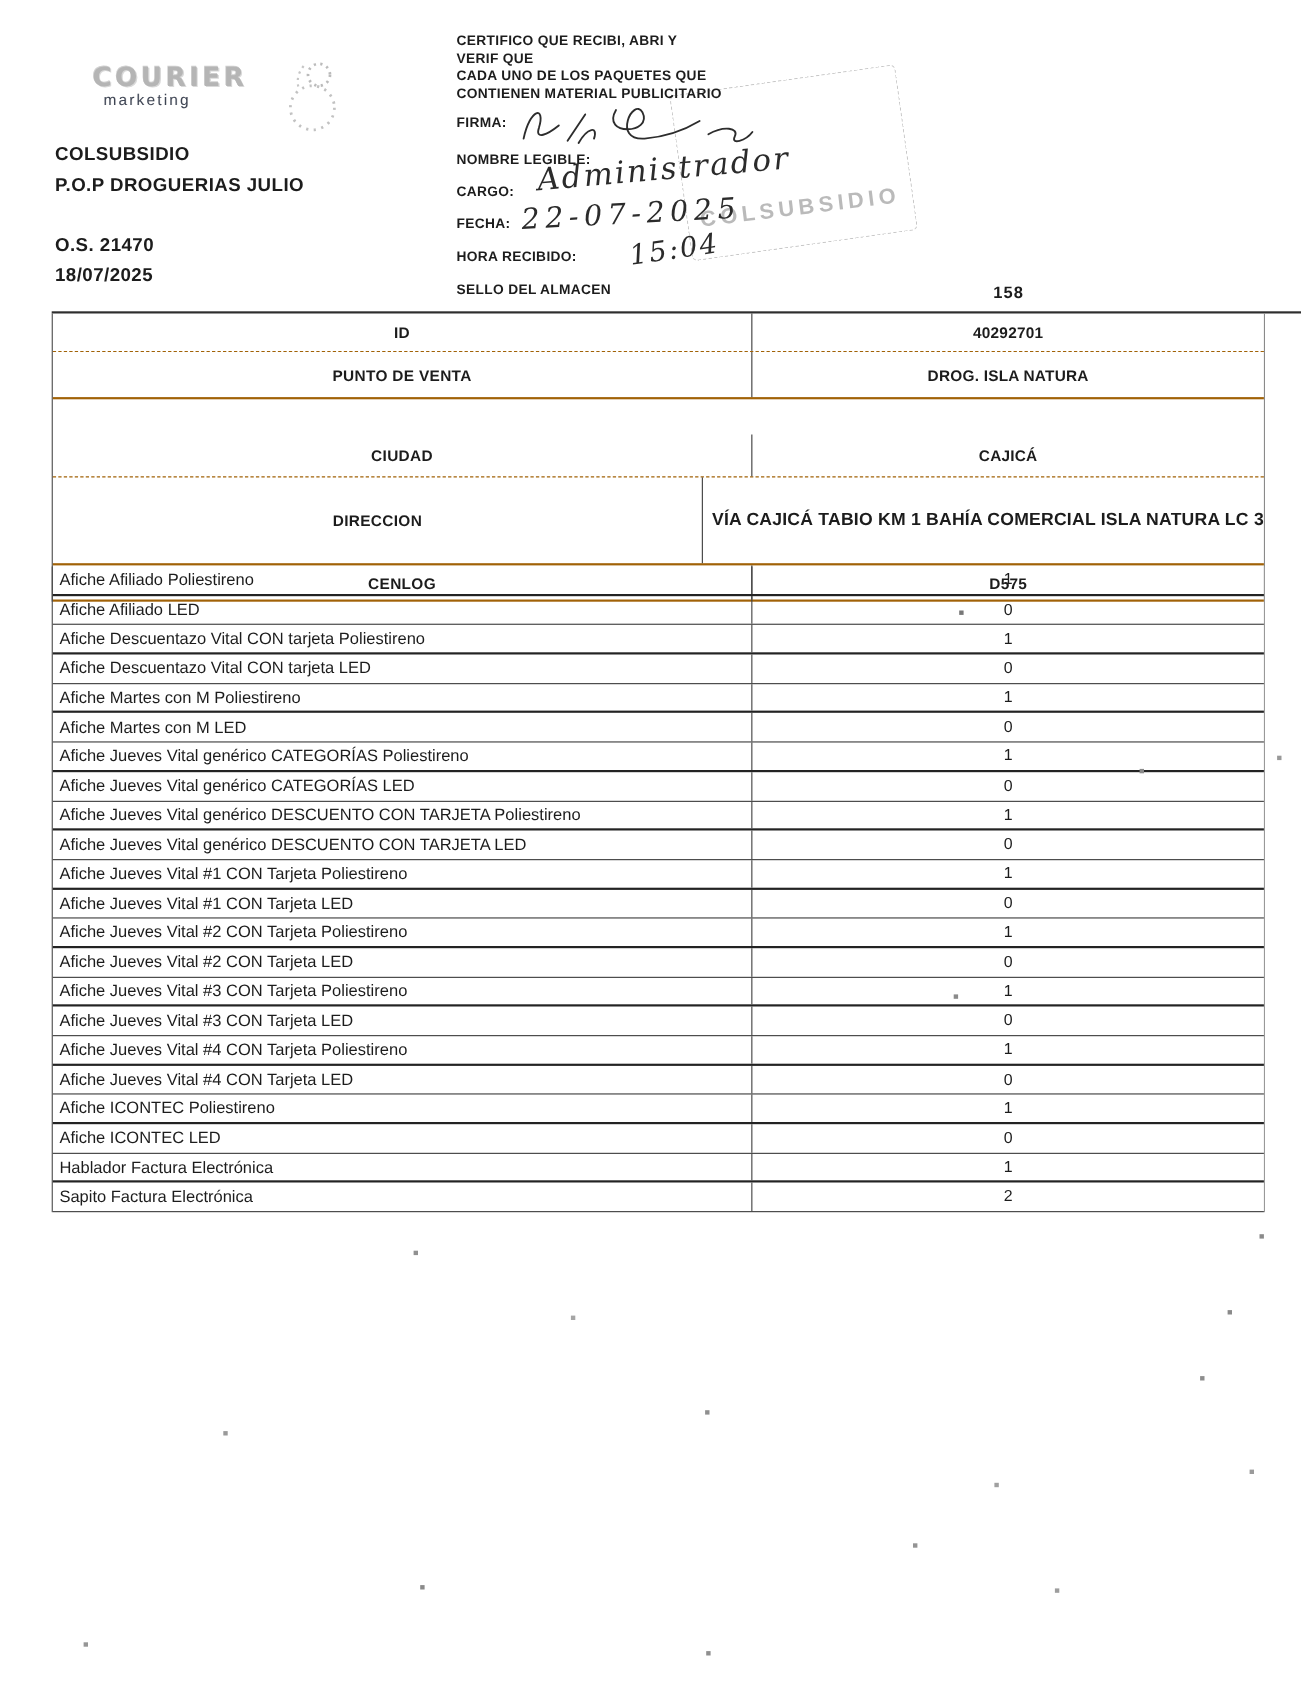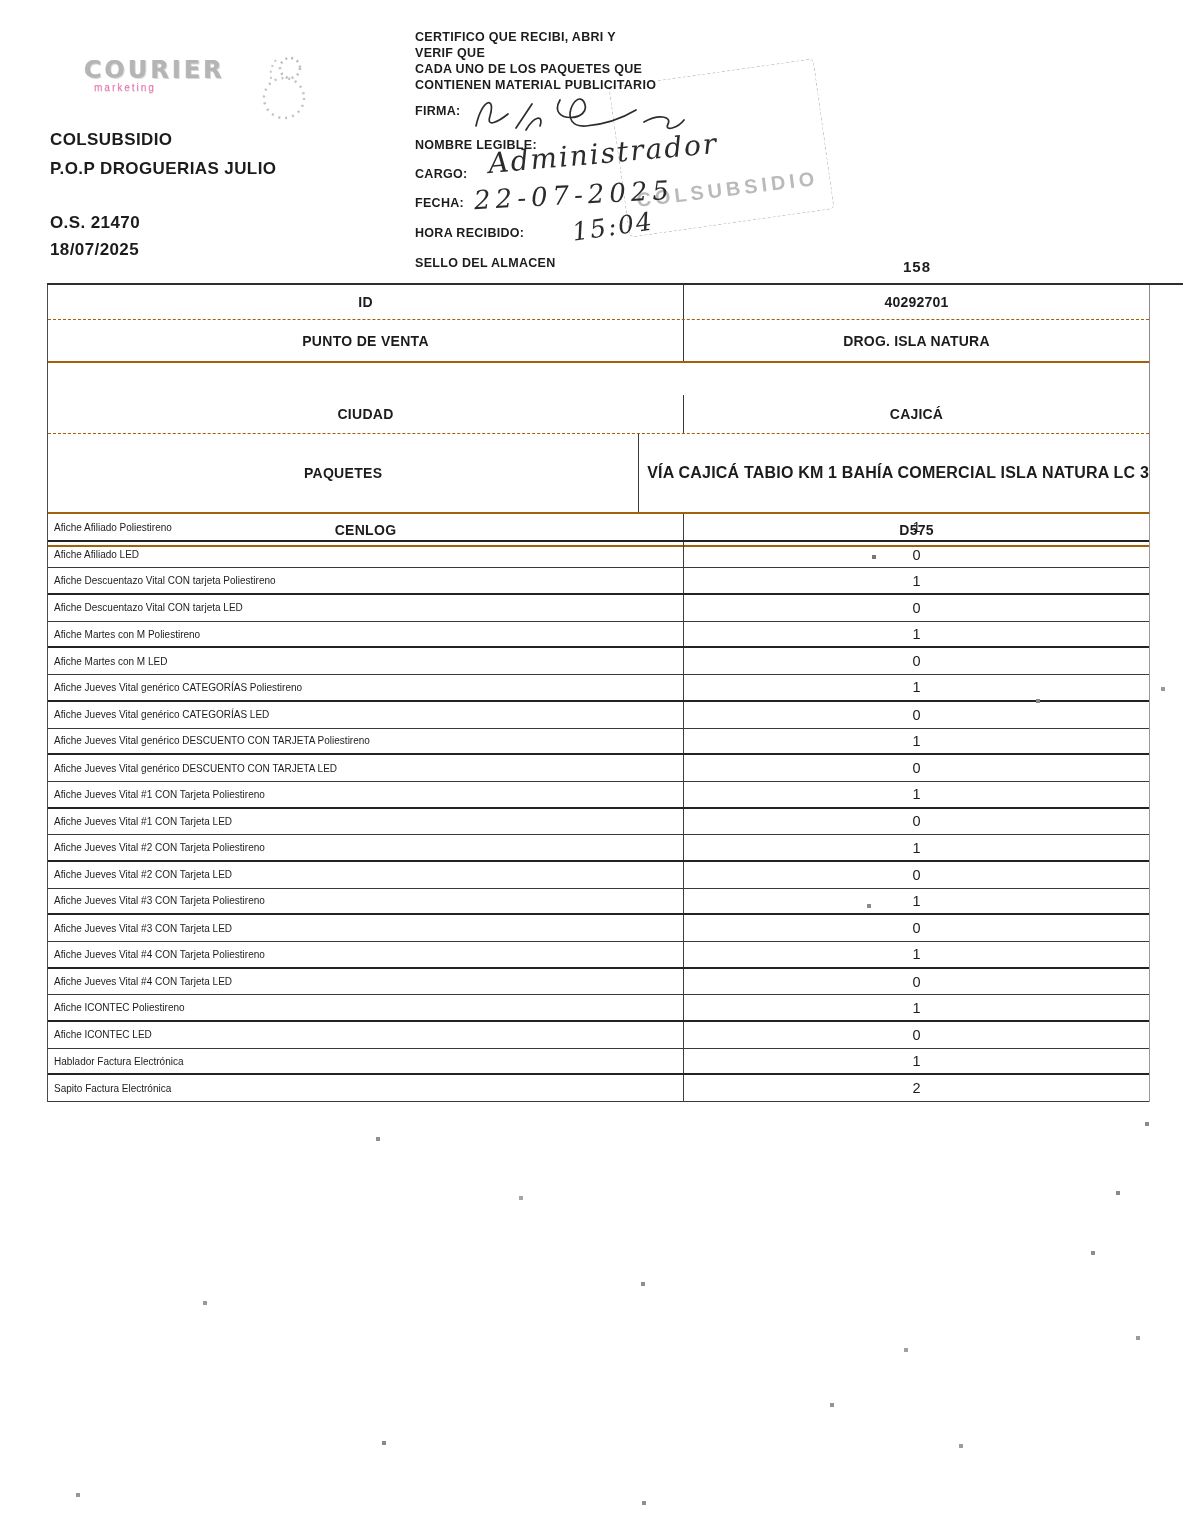--- a/index.html
+++ b/index.html
@@ -11,21 +11,21 @@
   .abs{position:absolute;}
 
   
   .logo{left:84px;top:44px;width:230px;height:70px;opacity:.8;margin-top:12px;}
   .logo-name{
     font-family:"DejaVu Sans",sans-serif;font-weight:bold;font-size:24px;
     letter-spacing:3px;color:#a3a3a3;
     text-shadow:1px 1px 0 #d0d0d0,-0.5px -0.5px 0 #c4c4c4;
   }
   .logo-sub{
-    font-size:10px;letter-spacing:2px;color:#ec4899;margin-top:-2px;padding-left:10px;
+    font-size:14px;letter-spacing:2px;color:#0f172a;margin-top:-2px;padding-left:10px;
     text-shadow:0.5px 0.5px 0 #d6d6d6;
   }
   .logo-swoosh{position:absolute;right:0;top:-4px;}
 
   
   .hl{left:50px;font-weight:bold;font-size:17px;letter-spacing:.4px;}
   #hl1{top:130px;} #hl2{top:159px;} #hl3{top:213px;} #hl4{top:240px;}
 
   
   .cert-line{left:415px;font-weight:bold;font-size:12.5px;letter-spacing:.3px;}
@@ -79,21 +79,21 @@
   }
 
   .items-table{
     left:47px;top:515px;width:1103px;
     border-left:1.2px solid #4a4a4a;border-right:1px solid #999;box-sizing:border-box;
   }
   .item-row{display:flex;height:26.7px;box-sizing:border-box;border-bottom:2px solid #232323;}
   .item-row:nth-child(even){border-bottom-width:1.3px;border-bottom-color:#3a3a3a;}
   .item-label{
     width:636px;box-sizing:border-box;border-right:1.5px solid #3f3f3f;
-    display:flex;align-items:center;padding-left:6px;font-size:10px;
+    display:flex;align-items:center;padding-left:6px;font-size:15px;
   }
   .item-qty{flex:1;display:flex;align-items:center;justify-content:center;font-size:14.5px;}
 
   
   #specks{left:0;top:0;width:2px;height:2px;background:transparent;
     box-shadow:
       377px 1138px 0 1px #909090, 1117px 1192px 0 1px #8a8a8a, 204px 1302px 0 1px #9a9a9a,
       642px 1283px 0 1px #8f8f8f, 383px 1442px 0 1px #8a8a8a, 831px 1404px 0 1px #949494,
       1092px 1252px 0 1px #8d8d8d, 77px 1494px 0 1px #969696, 643px 1502px 0 1px #8f8f8f,
       1137px 1337px 0 1px #9b9b9b, 905px 1349px 0 1px #a0a0a0, 520px 1197px 0 1px #a5a5a5,
@@ -152,21 +152,21 @@
       </div>
       <div class="info-row" data-idx="1">
         <div class="info-label">PUNTO DE VENTA</div>
         <div class="info-value">DROG. ISLA NATURA</div>
       </div>
       <div class="info-row" data-idx="2">
         <div class="info-label">CIUDAD</div>
         <div class="info-value">CAJICÁ</div>
       </div>
       <div class="info-row" data-idx="3">
-        <div class="info-label">PAQUETES</div>
+        <div class="info-label">DIRECCION</div>
         <div class="info-value">VÍA CAJICÁ TABIO KM 1 BAHÍA COMERCIAL ISLA NATURA LC 3</div>
       </div>
       <div class="info-row" data-idx="4">
         <div class="info-label">CENLOG</div>
         <div class="info-value">D575</div>
       </div>
   </div>
 
   <div class="abs items-table">
     <div class="item-row" data-idx="0">

